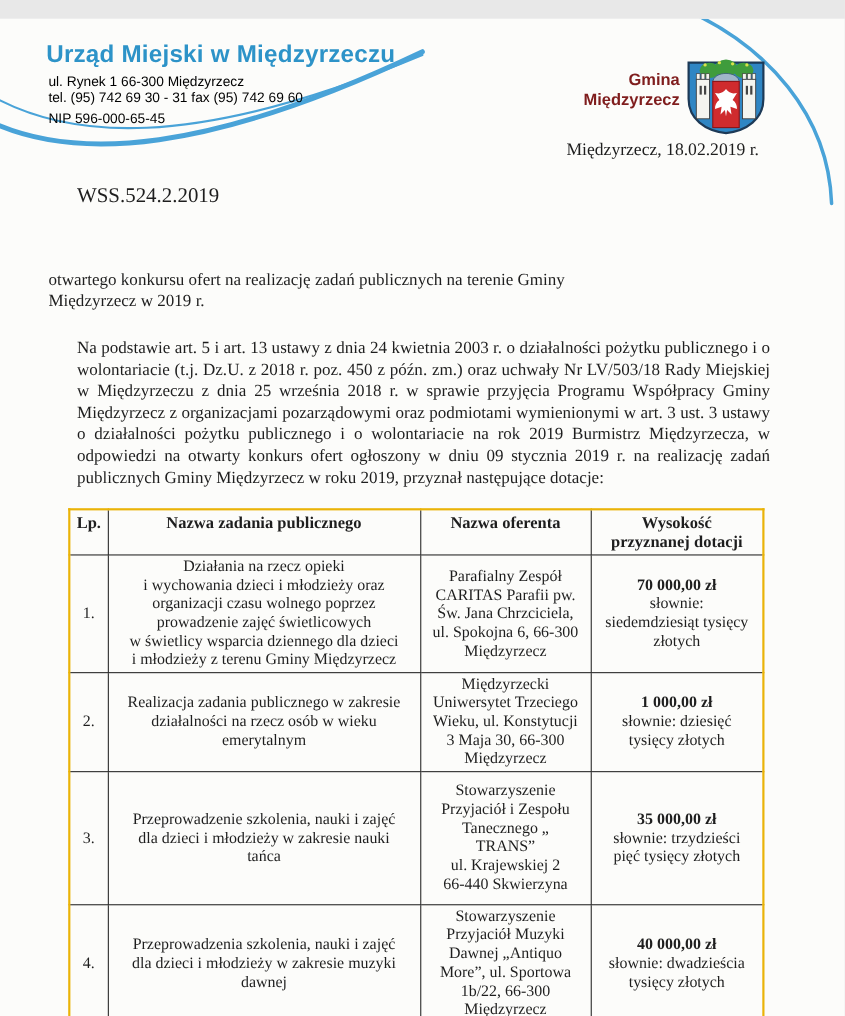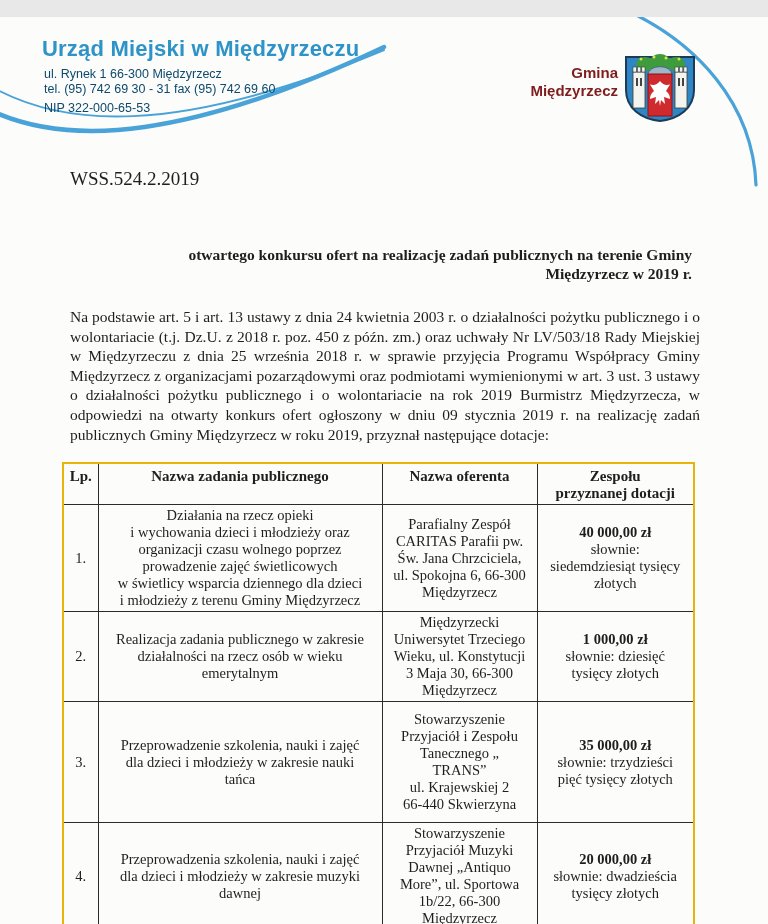--- a/index.html
+++ b/index.html
@@ -11,38 +11,38 @@
   .swoosh-svg{position:absolute;left:0;top:0;pointer-events:none;}
   
   .lh-title{
     position:absolute;left:42px;top:19px;
     font-family:"Liberation Sans",sans-serif;font-size:22px;font-weight:700;
     color:#2d93c8;letter-spacing:.2px;
   }
   .lh-addr{
     position:absolute;left:44px;
     font-family:"Liberation Sans",sans-serif;font-size:12.5px;font-weight:500;
-    color:#0c4a6e;white-space:nowrap;
+    color:#000000;white-space:nowrap;
   }
   .addr1{top:50px}.addr2{top:65px}.addr3{top:84px}
   .gmina{
     position:absolute;right:150px;top:47px;text-align:right;
     font-family:"Liberation Sans",sans-serif;font-size:15px;font-weight:600;
     color:#7f1d1d;line-height:18px;white-space:pre-line;
   }
   .coa{position:absolute;left:621px;top:33px;}
   .date-line{position:absolute;top:111px;left:0;width:690px;text-align:right;font-size:16px;}
   .ref{position:absolute;top:151px;left:70px;font-size:19px;}
   .doc-title{
     position:absolute;top:188px;left:62px;width:630px;text-align:center;
     font-size:16px;font-weight:700;text-decoration:underline;letter-spacing:.4px;
   }
   .doc-subtitle{
-    position:absolute;top:228px;left:62px;width:630px;text-align:right;
-    font-size:15.5px;font-weight:700;line-height:19px;white-space:pre-line;
+    position:absolute;top:228px;left:44px;width:630px;text-align:left;
+    font-size:15.5px;font-weight:400;line-height:19px;white-space:pre-line;
   }
   .body-par{
     position:absolute;top:290px;left:70px;width:630px;margin:0;
     font-size:15.5px;line-height:19.6px;text-align:justify;
   }
   
   .grant-table{
     position:absolute;top:445px;left:62px;width:631px;
     border-collapse:collapse;table-layout:fixed;
     border:2px solid #eab308;
@@ -68,21 +68,21 @@
 
   <svg class="swoosh-svg" width="768" height="200" viewBox="0 0 768 200">
     <path d="M-8,94 C70,130 190,122 384,30" fill="none" stroke="#49a3d8" stroke-width="4.5" stroke-linecap="round"></path>
     <path d="M-8,70 C60,108 170,122 384,33" fill="none" stroke="#49a3d8" stroke-width="2" stroke-linecap="round"></path>
     <path d="M628,-6 C696,26 753,86 756,168" fill="none" stroke="#49a3d8" stroke-width="3.2" stroke-linecap="round"></path>
   </svg>
 
   <div class="lh-title">Urząd Miejski w Międzyrzeczu</div>
   <div class="lh-addr addr1">ul. Rynek 1 66-300 Międzyrzecz</div>
   <div class="lh-addr addr2">tel. (95) 742 69 30 - 31 fax (95) 742 69 60</div>
-  <div class="lh-addr addr3">NIP 322-000-65-53</div>
+  <div class="lh-addr addr3">NIP 596-000-65-45</div>
 
   <div class="gmina">Gmina
 Międzyrzecz</div>
 
   <svg class="coa" width="78" height="75" viewBox="0 0 78 75">
     <path d="M5,7 H73 V40 C73,58 58,69 39,71 C20,69 5,58 5,40 Z" fill="#2f86c4" stroke="#1d3a57" stroke-width="2"></path>
     <ellipse cx="24" cy="14" rx="9" ry="7" fill="#3f9c3c"></ellipse>
     <ellipse cx="39" cy="12" rx="10" ry="8" fill="#3f9c3c"></ellipse>
     <ellipse cx="55" cy="14" rx="9" ry="7" fill="#3f9c3c"></ellipse>
     <circle cx="20" cy="9" r="1.5" fill="#d9e24b"></circle>
@@ -99,20 +99,21 @@
     <rect x="19" y="28" width="2" height="8" fill="#444"></rect>
     <rect x="54" y="22" width="12" height="36" fill="#f4f4ef" stroke="#3a3a3a" stroke-width="0.8"></rect>
     <rect x="54" y="17" width="3.4" height="5" fill="#f4f4ef" stroke="#3a3a3a" stroke-width="0.6"></rect>
     <rect x="58.4" y="17" width="3.4" height="5" fill="#f4f4ef" stroke="#3a3a3a" stroke-width="0.6"></rect>
     <rect x="62.8" y="17" width="3.2" height="5" fill="#f4f4ef" stroke="#3a3a3a" stroke-width="0.6"></rect>
     <rect x="57" y="28" width="2" height="8" fill="#444"></rect>
     <rect x="61" y="28" width="2" height="8" fill="#444"></rect>
     <path d="M39,31 C36,35 33,35.5 29,34.5 L33,41 C30,43 29,46 29,49 L35,47 L34,54 L38,50 L39,56 L40,50 L44,54 L43,47 L49,49 C49,46 48,43 45,41 L49,34.5 C45,35.5 42,35 39,31 Z" fill="#ffffff"></path>
   </svg>
 
+  <div class="date-line">Międzyrzecz, 18.02.2019 r.</div>
 
   <div class="ref">WSS.524.2.2019</div>
 
 
   <div class="doc-subtitle">otwartego konkursu ofert na realizację zadań publicznych na terenie Gminy
 Międzyrzecz w 2019 r.</div>
 
   <p class="body-par">Na podstawie art. 5 i art. 13 ustawy z dnia 24 kwietnia 2003 r. o działalności pożytku publicznego i o wolontariacie (t.j. Dz.U. z 2018 r. poz. 450 z późn. zm.) oraz uchwały Nr LV/503/18 Rady Miejskiej w Międzyrzeczu z dnia 25 września 2018 r. w sprawie przyjęcia Programu Współpracy Gminy Międzyrzecz z organizacjami pozarządowymi oraz podmiotami wymienionymi w art. 3 ust. 3 ustawy o działalności pożytku publicznego i o wolontariacie na rok 2019 Burmistrz Międzyrzecza, w odpowiedzi na otwarty konkurs ofert ogłoszony w dniu 09 stycznia 2019 r. na realizację zadań publicznych Gminy Międzyrzecz w roku 2019, przyznał następujące dotacje:</p>
 
   <table class="grant-table">
@@ -120,40 +121,40 @@
       <col class="c-lp">
         <col class="c-task">
         <col class="c-off">
         <col class="c-amt">
     </colgroup>
     <thead>
       <tr class="hr">
         <th>Lp.</th>
         <th>Nazwa zadania publicznego</th>
         <th>Nazwa oferenta</th>
-        <th class="pre">Zespołu
+        <th class="pre">Wysokość
 przyznanej dotacji</th>
       </tr>
     </thead>
     <tbody>
       <tr class="r1">
         <td>1.</td>
         <td class="pre">Działania na rzecz opieki
 i wychowania dzieci i młodzieży oraz
 organizacji czasu wolnego poprzez
 prowadzenie zajęć świetlicowych
 w świetlicy wsparcia dziennego dla dzieci
 i młodzieży z terenu Gminy Międzyrzecz</td>
         <td class="pre">Parafialny Zespół
 CARITAS Parafii pw.
 Św. Jana Chrzciciela,
 ul. Spokojna 6, 66-300
 Międzyrzecz</td>
         <td>
-          <div class="amt-val">40 000,00 zł</div>
+          <div class="amt-val">70 000,00 zł</div>
           <div class="pre">słownie:
 siedemdziesiąt tysięcy
 złotych</div>
         </td>
       </tr>
       <tr class="r2">
         <td>2.</td>
         <td class="pre">Realizacja zadania publicznego w zakresie
 działalności na rzecz osób w wieku
 emerytalnym</td>
@@ -190,21 +191,21 @@
         <td class="pre">Przeprowadzenia szkolenia, nauki i zajęć
 dla dzieci i młodzieży w zakresie muzyki
 dawnej</td>
         <td class="pre">Stowarzyszenie
 Przyjaciół Muzyki
 Dawnej „Antiquo
 More”, ul. Sportowa
 1b/22, 66-300
 Międzyrzecz</td>
         <td>
-          <div class="amt-val">20 000,00 zł</div>
+          <div class="amt-val">40 000,00 zł</div>
           <div class="pre">słownie: dwadzieścia
 tysięcy złotych</div>
         </td>
       </tr>
     </tbody>
   </table>
 
 </div>
 
 </body></html>

